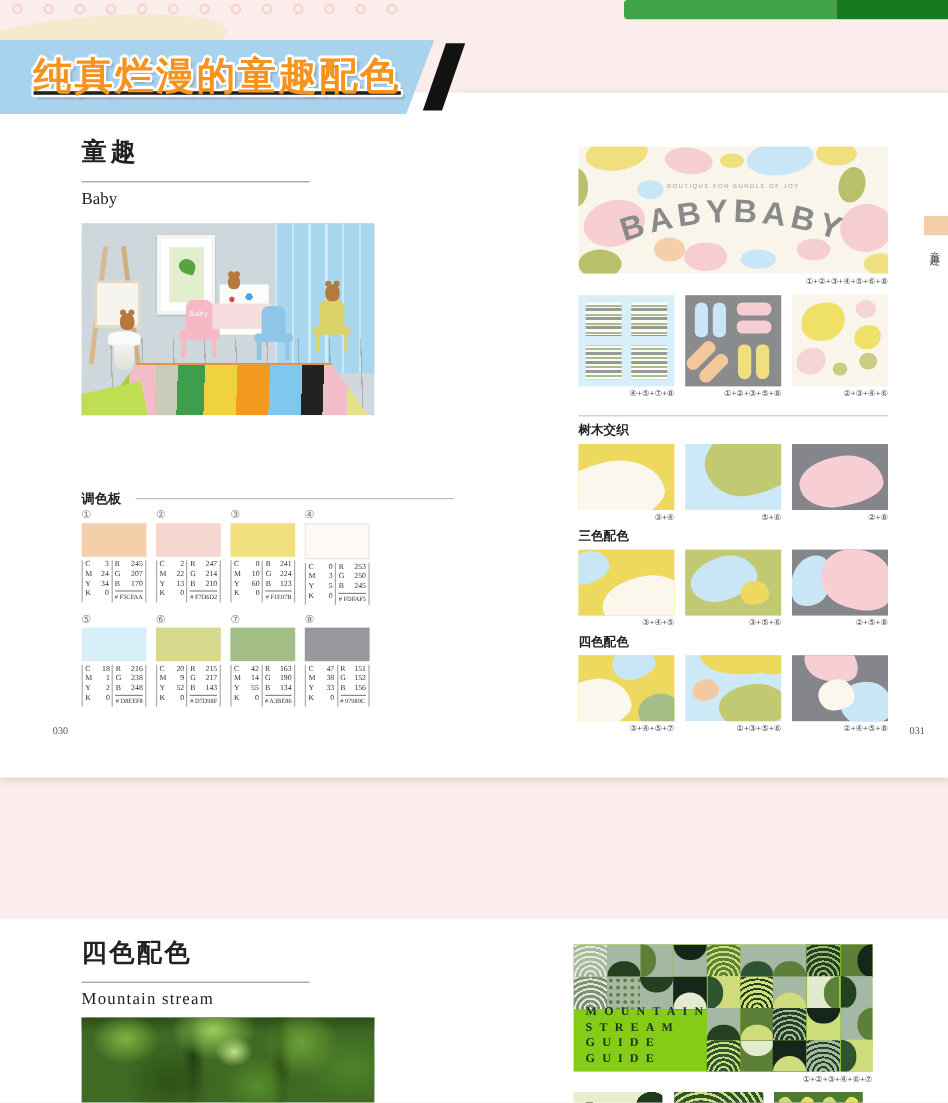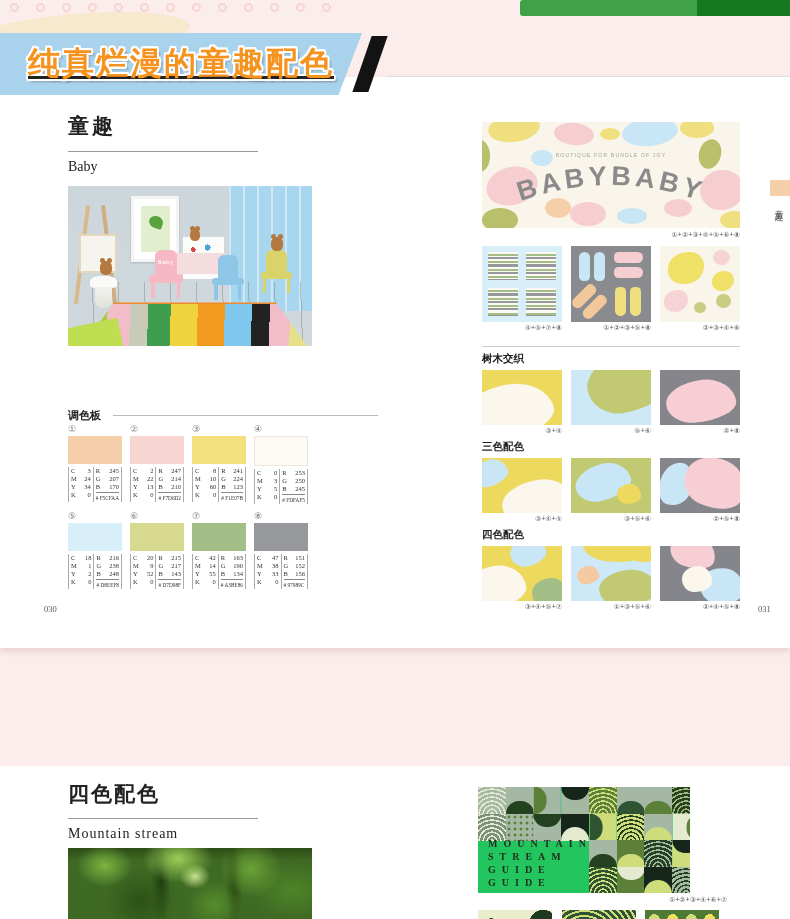--- a/index.html
+++ b/index.html
@@ -160,21 +160,21 @@
       radial-gradient(40px 30px at 15% 25%,#7DB440 0%,rgba(0,0,0,0) 70%),
       radial-gradient(50px 35px at 45% 15%,#9ACD58 0%,rgba(0,0,0,0) 70%),
       radial-gradient(45px 40px at 75% 30%,#6BA236 0%,rgba(0,0,0,0) 70%),
       radial-gradient(60px 40px at 92% 60%,#4E8527 0%,rgba(0,0,0,0) 70%),
       radial-gradient(50px 45px at 30% 75%,#2C5215 0%,rgba(0,0,0,0) 75%),
       radial-gradient(40px 35px at 60% 80%,#568E2C 0%,rgba(0,0,0,0) 70%),
       radial-gradient(22px 18px at 52% 40%,#C8E690 0%,rgba(0,0,0,0) 70%),
       radial-gradient(14px 60px at 38% 50%,#1E3A0F 0%,rgba(0,0,0,0) 70%),
       radial-gradient(12px 70px at 68% 45%,#24420F 0%,rgba(0,0,0,0) 75%),
       linear-gradient(180deg,#2E4D17 0%,rgba(0,0,0,0) 18%);}
-  .travel{left:478px;top:787px;width:212px;height:106px;background:#22c55e;overflow:hidden;}
+  .travel{left:478px;top:787px;width:249px;height:106px;background:#84cc16;overflow:hidden;}
   .tcell{position:absolute;overflow:hidden;}
   .tsemi{position:absolute;bottom:0;left:0;width:100%;height:50%;border-radius:100px 100px 0 0;}
   .travel-text{position:absolute;left:10px;top:50px;font-family:"Liberation Serif","DejaVu Serif",serif;
       font-weight:bold;color:#1E301E;font-size:10px;line-height:13px;letter-spacing:6px;}
   .travel-cap{left:478px;top:896px;width:249px;text-align:right;font-size:7px;color:#555;}
   .mini{position:absolute;top:910px;width:74px;height:20px;}
   .mini1{left:478px;background:#E9EDCC;
       background-image:radial-gradient(16px 16px at 18% 90%,#2E4F2B 60%,rgba(0,0,0,0) 61%),
                        radial-gradient(22px 20px at 88% 60%,#1F3A1E 60%,rgba(0,0,0,0) 61%);}
   .mini2{left:562px;background:#3E6630;

